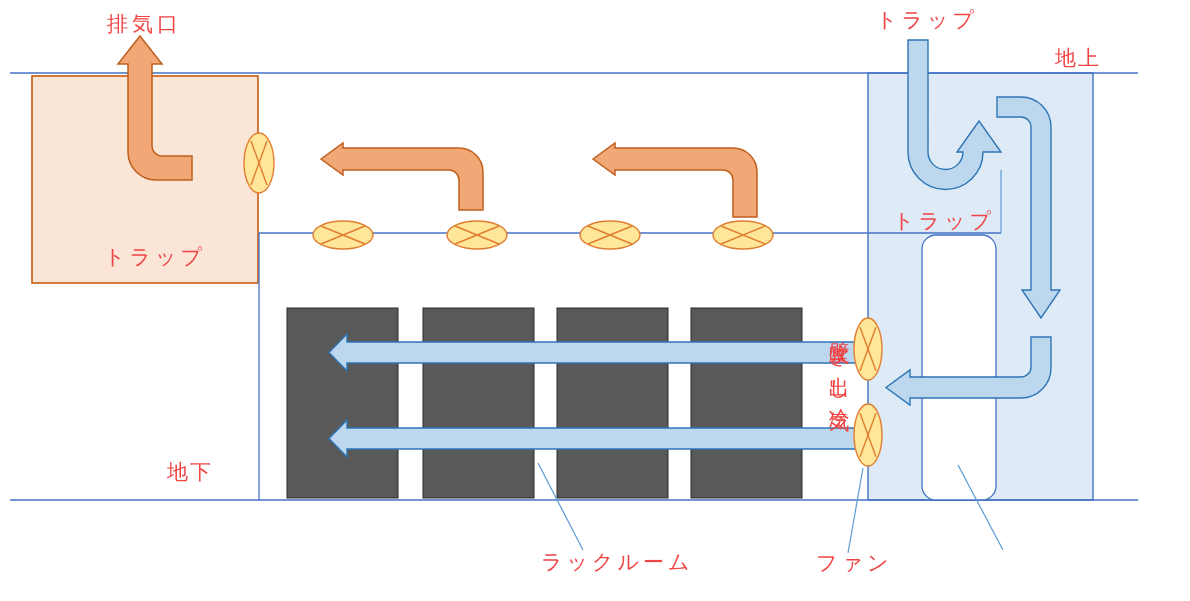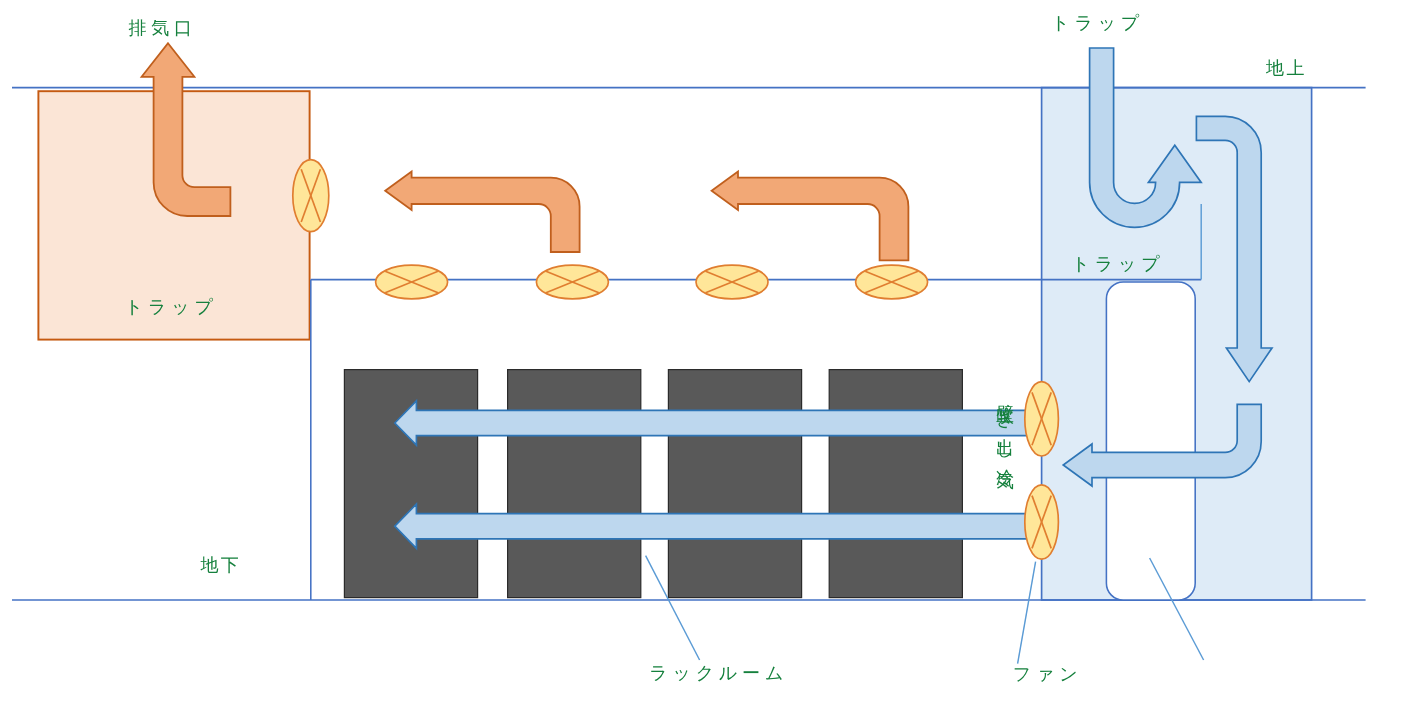--- a/index.html
+++ b/index.html
@@ -2,21 +2,21 @@
 <html><head>
 <meta charset="utf-8">
 <style>
   html,body{margin:0;padding:0;background:#fff;}
   #stage{
     position:relative;width:1190px;height:601px;background:#fff;overflow:hidden;
     font-family:"Liberation Sans","DejaVu Sans",sans-serif;
   }
   #stage svg{position:absolute;left:0;top:0;}
   .lbl{
-    position:absolute;font-size:15px;letter-spacing:4px;color:#15803d;
+    position:absolute;font-size:21px;letter-spacing:4px;color:#ef4444;
     white-space:nowrap;line-height:18px;
   }
   .it{letter-spacing:2px;}
   .v{
     writing-mode:vertical-rl;text-orientation:upright;letter-spacing:4px;
     line-height:1.1;
   }
 </style>
 </head>
 <body>
@@ -105,16 +105,16 @@
   <div class="lbl it" style="left:167px;top:463px;">地下</div>
 
   <div class="lbl" style="left:104px;top:248px;">トラップ</div>
 
   <div class="lbl" style="left:893px;top:212px;">トラップ</div>
 
   <div class="lbl v" style="left:828px;top:324px;">壁吹き出し冷気</div>
 
   <div class="lbl" style="left:541px;top:553px;">ラックルーム</div>
 
-  <div class="lbl" style="left:844px;top:554px;text-align:center;">ファン</div>
+  <div class="lbl" style="left:816px;top:554px;text-align:center;">ファン</div>
 
 
 </div>
 
 </body></html>

